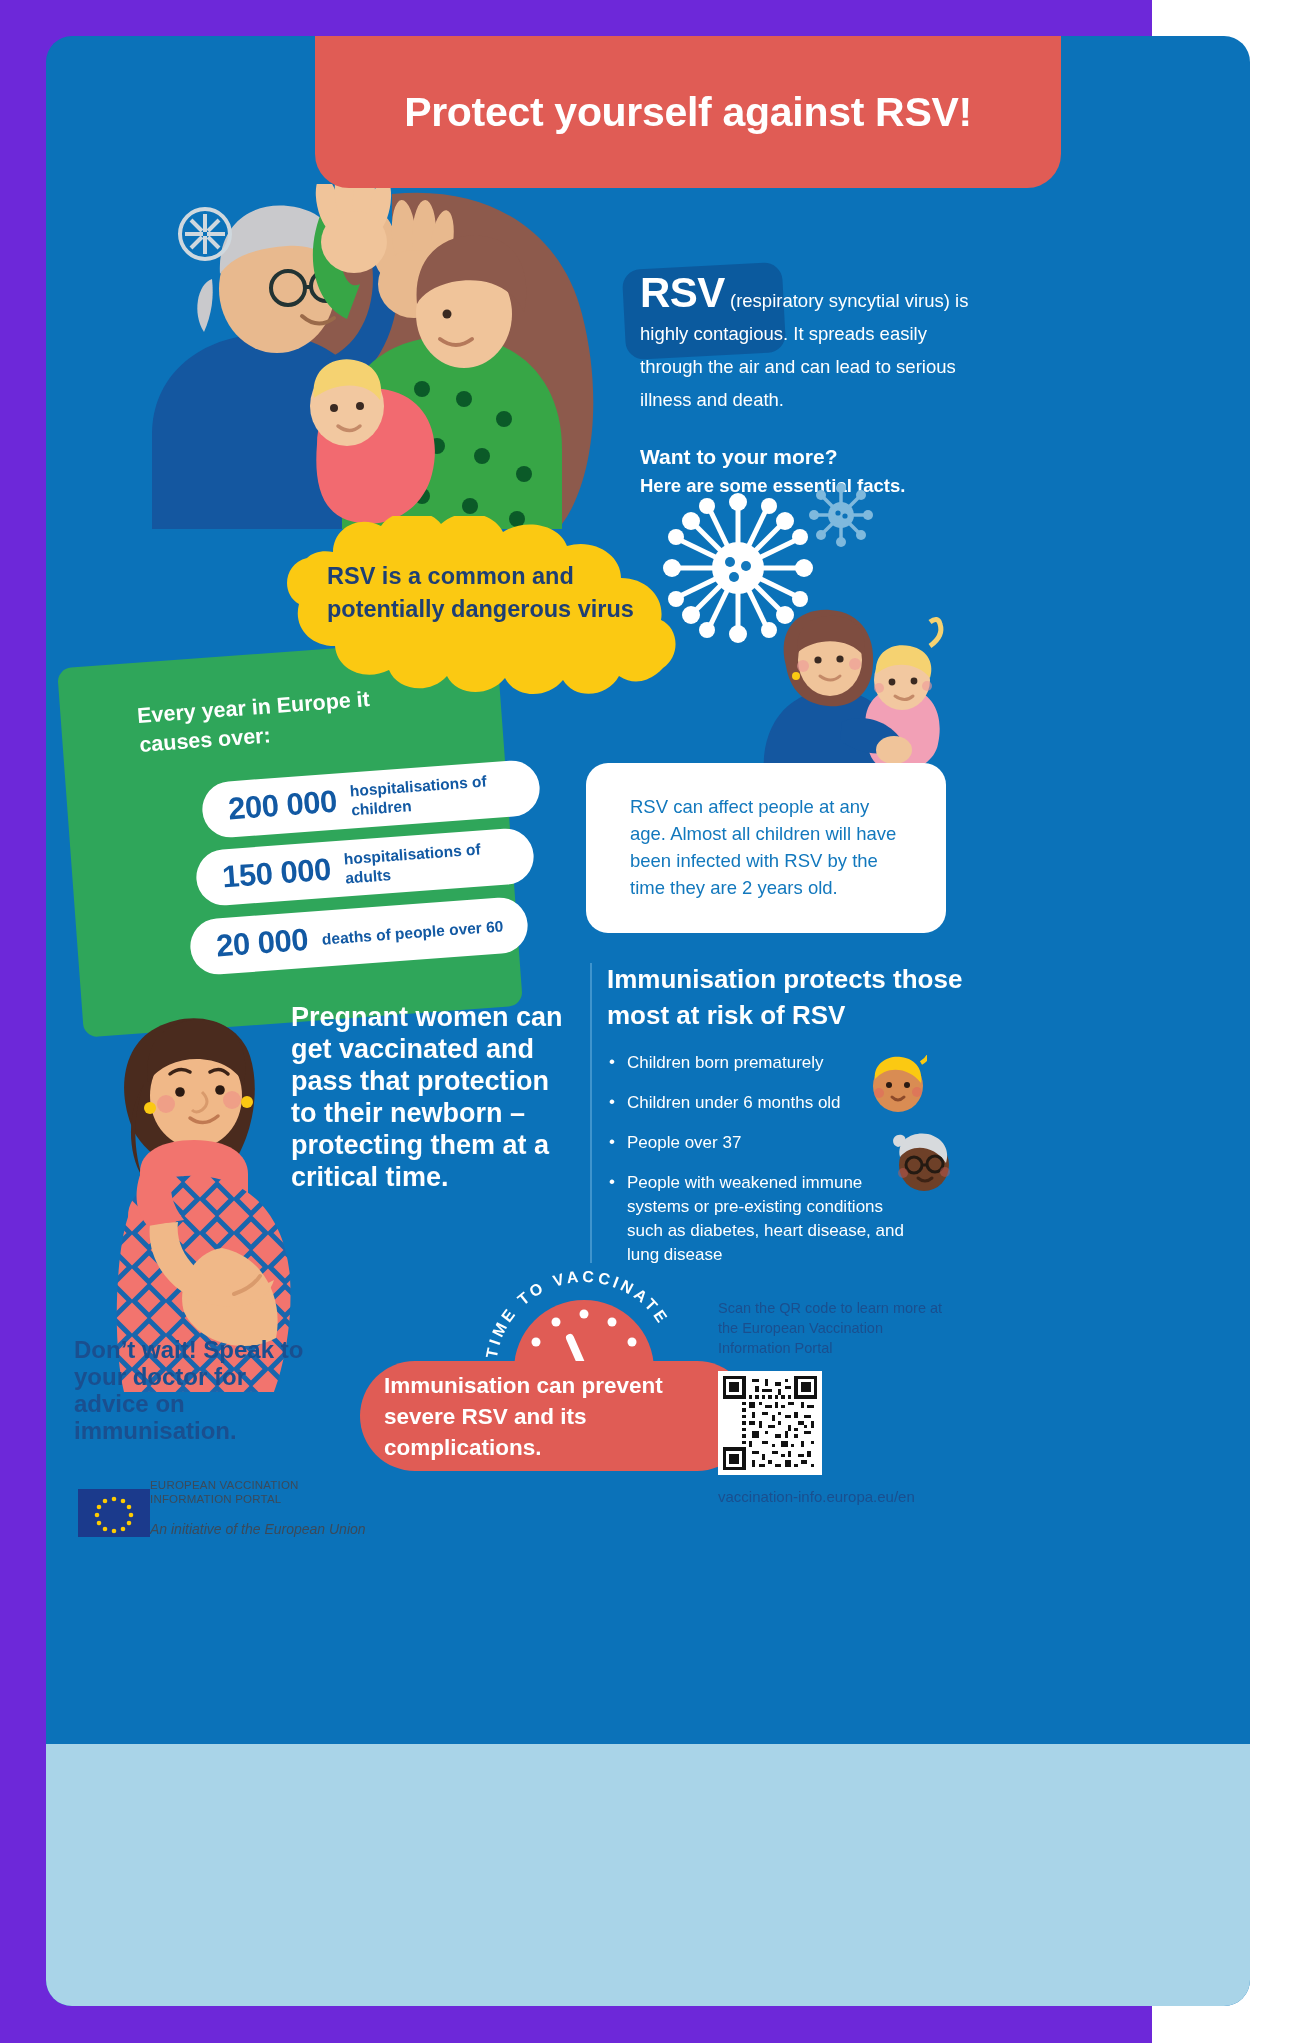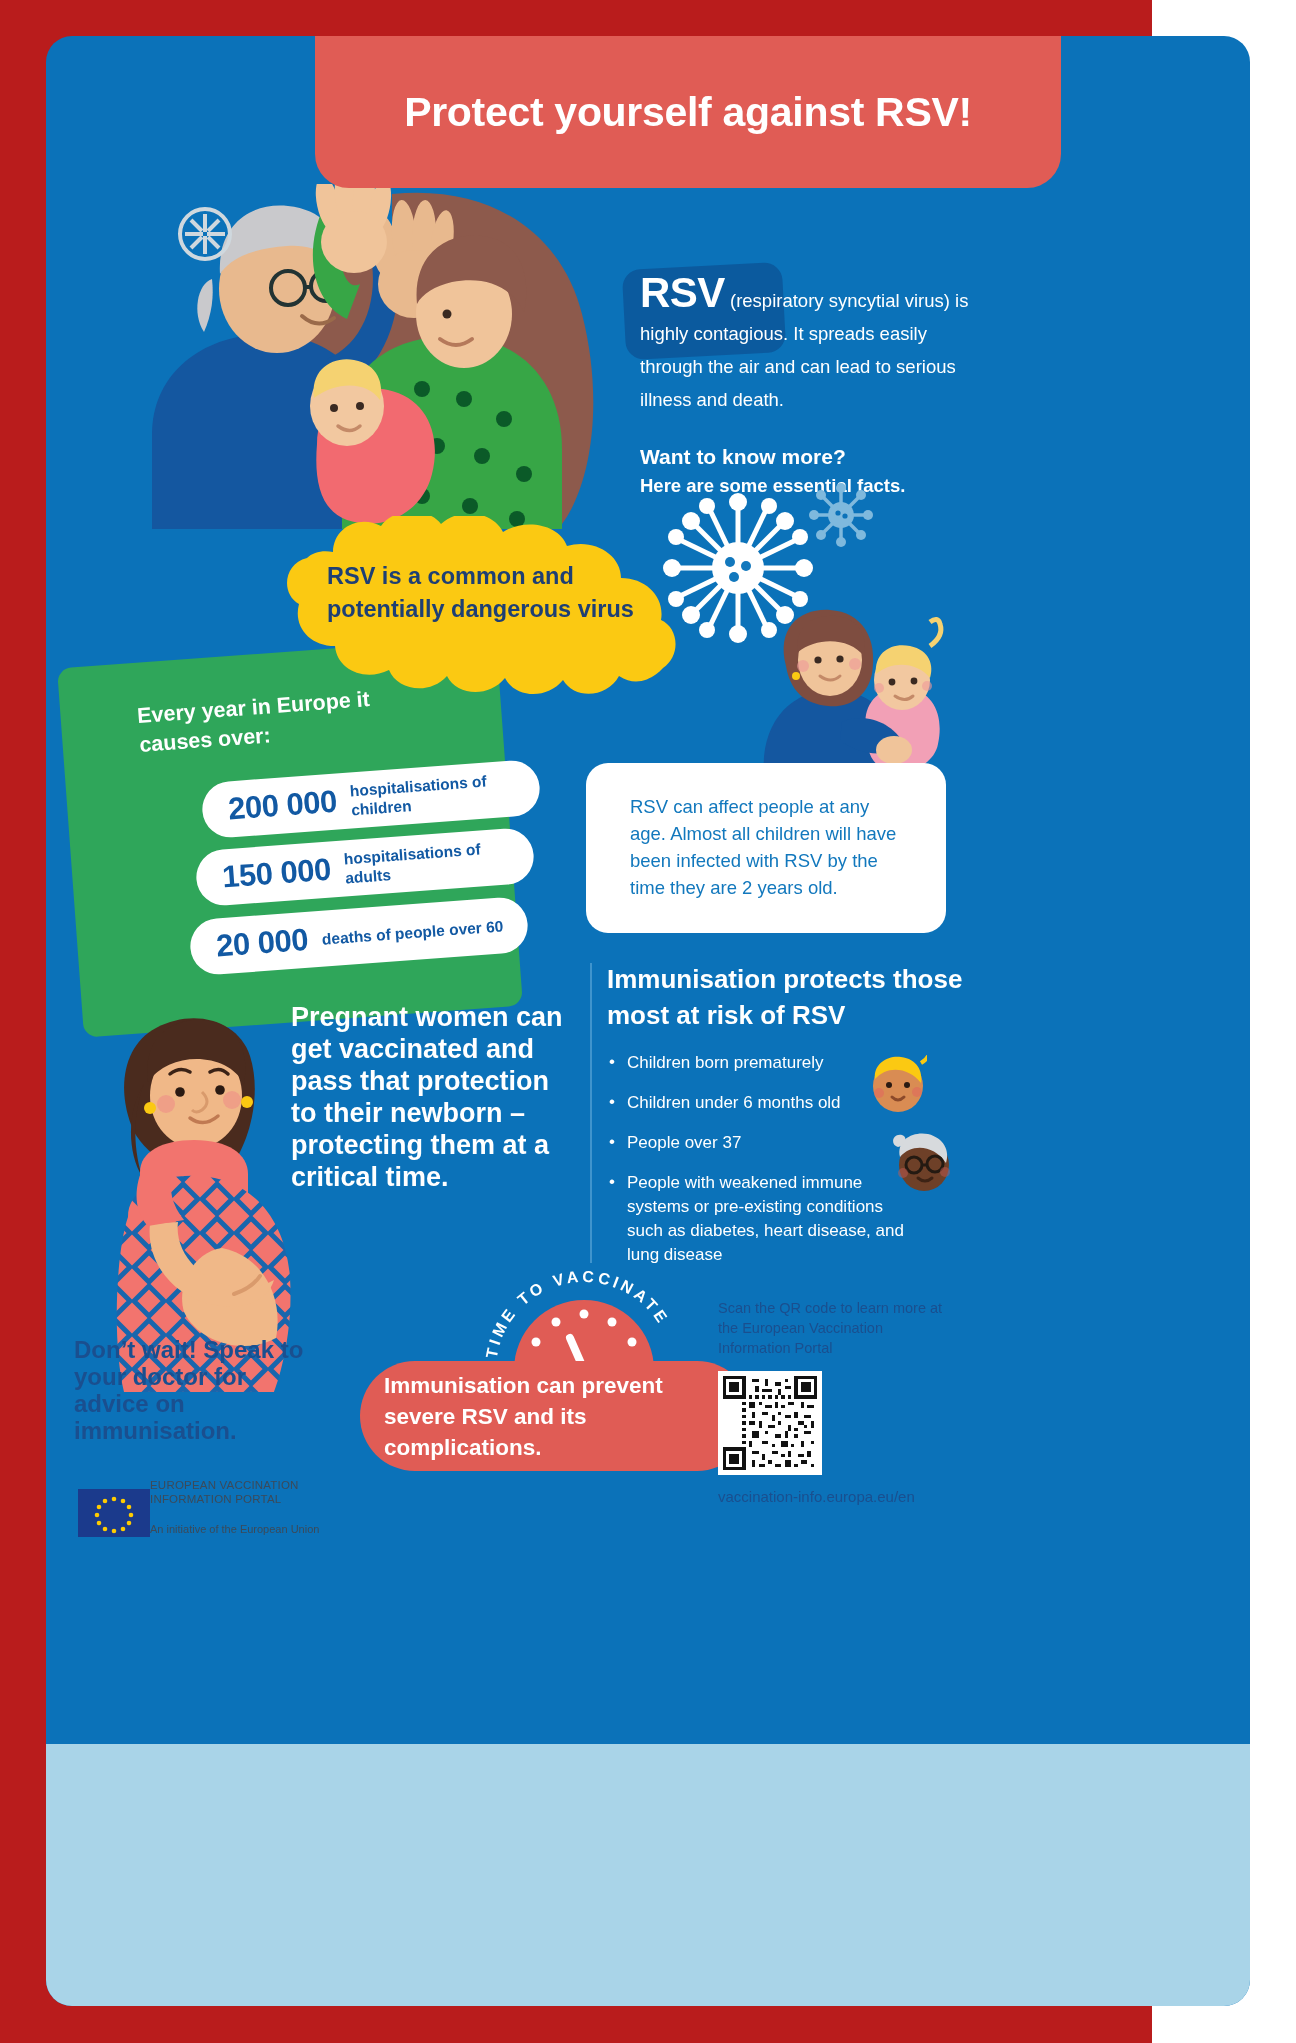--- a/index.html
+++ b/index.html
@@ -7,21 +7,21 @@
   html, body {
     width: 1296px; height: 2043px;
     background: #ffffff;
     font-family: "Liberation Sans", sans-serif;
     overflow: hidden;
   }
 
   #poster {
     position: relative;
     width: 1152px; height: 2043px;
-    background: #b91c1c;
+    background: #6d28d9;
   }
 
   
   .canvas {
     position: absolute;
     left: 46px; top: 36px;
     width: 1204px; height: 1970px;
     background: #0b72b9;
     border-radius: 26px;
     overflow: hidden;
@@ -326,23 +326,24 @@
     flex: 0 0 auto;
   }
   .eu-text .l1 {
     color: #3b4a5a;
     font-size: 11.5px;
     line-height: 14px;
     letter-spacing: 0.2px;
   }
   .eu-text .l3 {
     color: #3b4a5a;
-    font-size: 11px;
+    font-size: 14px;
     line-height: 15px;
     margin-top: 16px;
+    font-style: italic;
   }
 </style>
 </head>
 <body>
 
 <div id="poster">
   <div class="canvas">
 
     <div class="footer-band"></div>
 
@@ -425,21 +426,21 @@
       </svg>
     </div>
 
     <div class="title-banner">
       <h1>Protect yourself against RSV!</h1>
     </div>
 
     <div class="intro">
       <span class="rsv-chip"></span>
       <p><span class="big">RSV</span><span> (respiratory syncytial virus) is highly contagious. It spreads easily through the air and can lead to serious illness and death.</span></p>
-      <p class="know">Want to know more?</p>
+      <p class="know">Want to your more?</p>
       <p class="know-sub">Here are some essential facts.</p>
     </div>
 
     <div class="virus-big">
       <svg width="160" height="160" viewBox="0 0 160 160">
         <g stroke="#ffffff" stroke-width="5">
           <line x1="80" y1="80" x2="80" y2="18"></line>
             <line x1="80" y1="80" x2="124" y2="36"></line>
           <line x1="80" y1="80" x2="142" y2="80"></line>
             <line x1="80" y1="80" x2="124" y2="124"></line>

